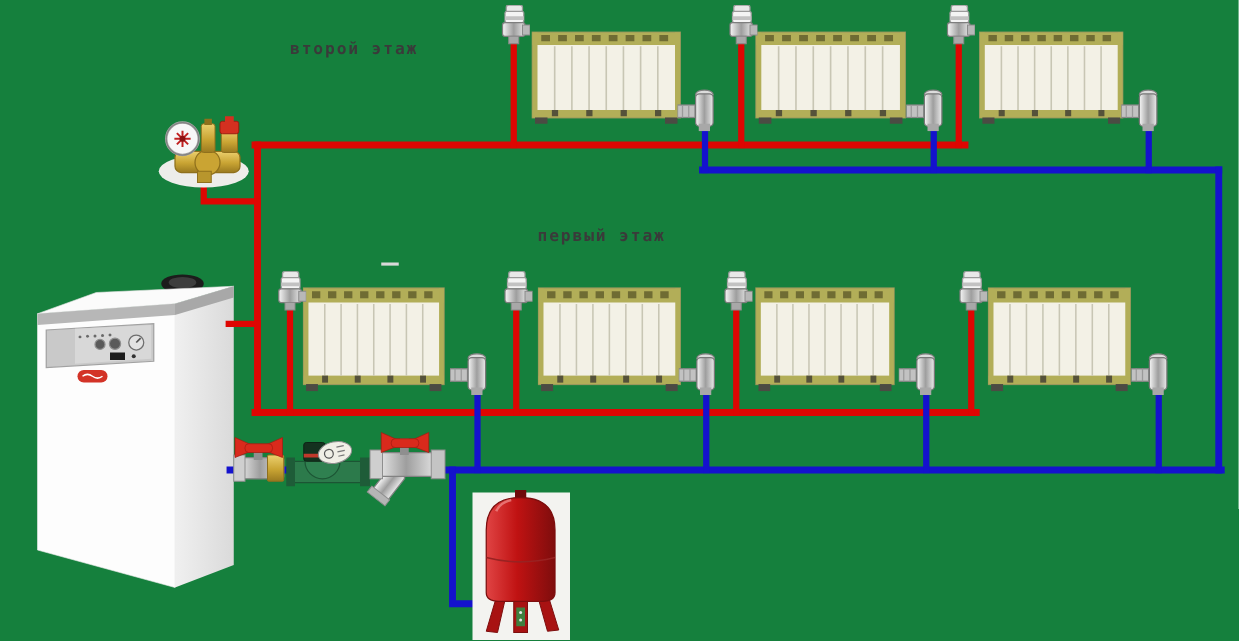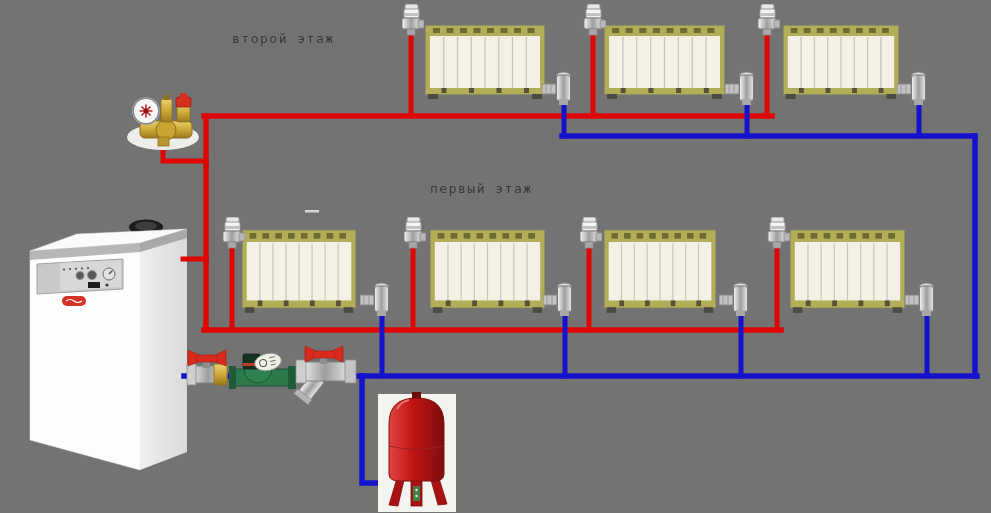--- a/index.html
+++ b/index.html
@@ -1,18 +1,19 @@
 <!DOCTYPE html>
 <html><head>
 <meta charset="utf-8">
 <style>
   html,body{margin:0;padding:0;background:#ffffff;}
   .stage{
-    position:relative;width:991px;height:513px;background:#737373;overflow:hidden;
+    position:relative;width:991px;height:513px;background:#15803d;overflow:hidden;
     font-family:"DejaVu Sans Mono","Liberation Mono",monospace;
+    font-weight:bold;
   }
   svg{display:block;}
   .floor-label{
     font-family:"DejaVu Sans Mono","Liberation Mono",monospace;
     font-size:13px;letter-spacing:1.5px;
   }
 </style>
 </head>
 <body>
 

